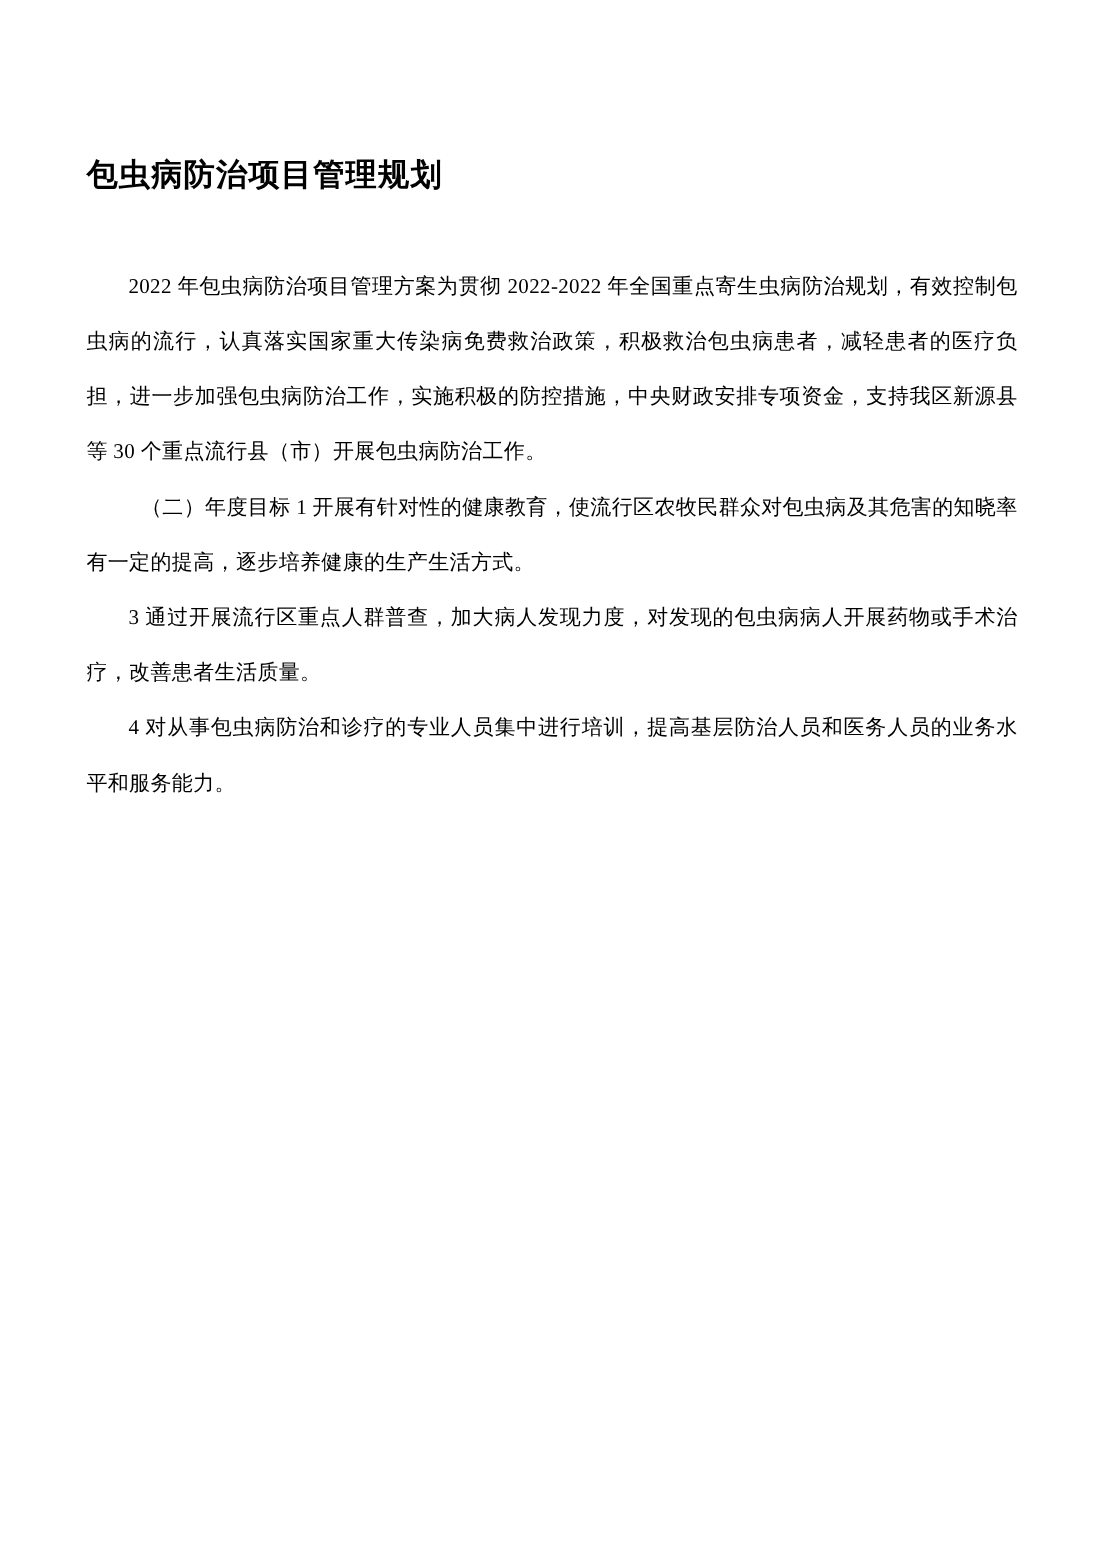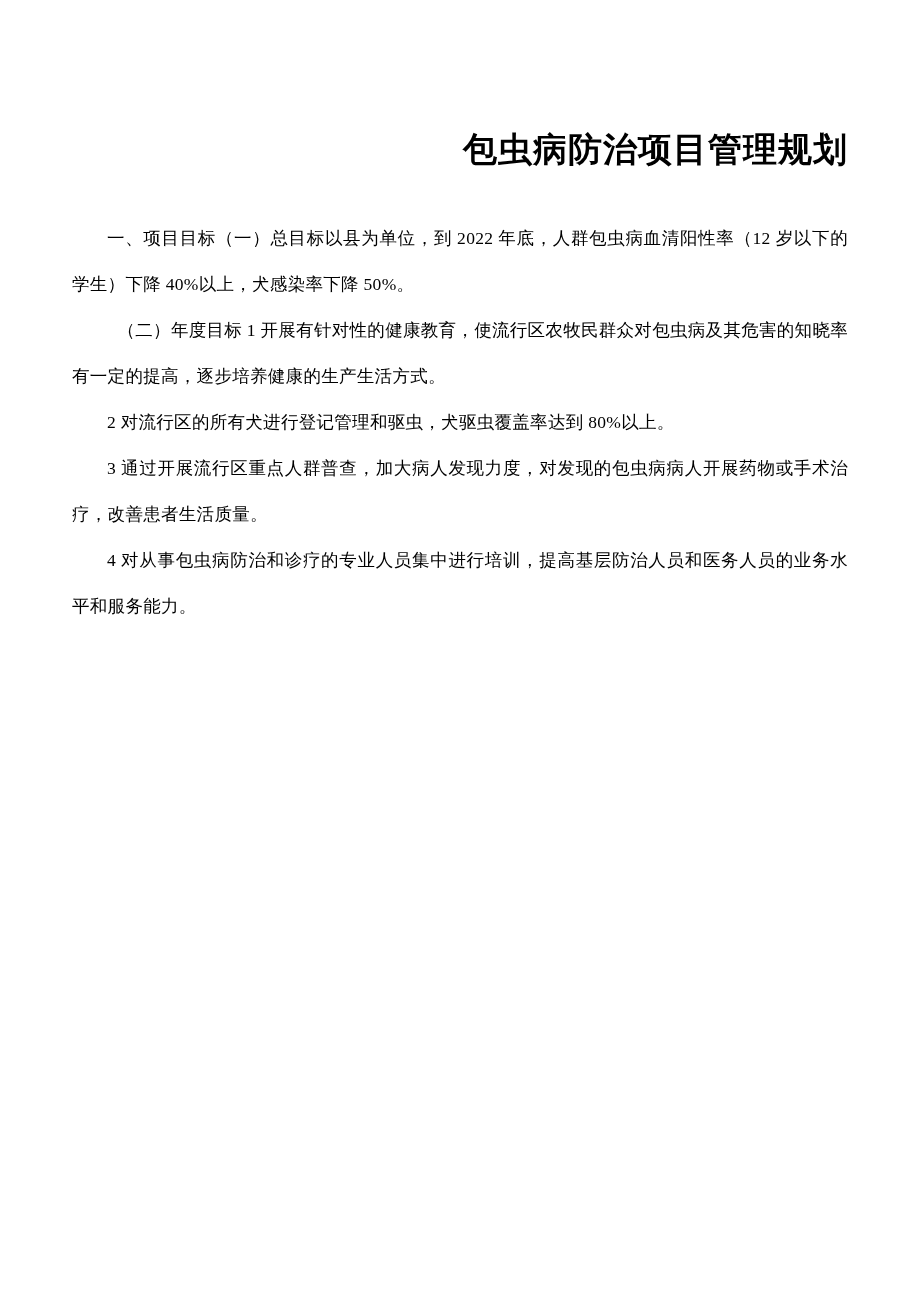--- a/index.html
+++ b/index.html
@@ -22,23 +22,23 @@
     box-sizing: border-box;
     padding: 0;
   }
   .doc-body {
     position: absolute;
     left: 72px;
     top: 0;
     width: 776px;
   }
   .doc-title {
-    font-size: 34px;
+    font-size: 26px;
     font-weight: bold;
-    text-align: right;
+    text-align: left;
     margin: 0;
     padding: 0;
     line-height: 1.2;
     position: absolute;
     left: 0;
     top: 130px;
     width: 776px;
     letter-spacing: 1px;
   }
   .paragraphs {
@@ -70,23 +70,22 @@
 </head>
 <body>
 
 <div class="page">
 
   <div class="doc-body">
 
     <h1 class="doc-title">包虫病防治项目管理规划</h1>
 
     <div class="paragraphs">
-      <p class="para">一、项目目标（一）总目标以县为单位，到 2022 年底，人群包虫病血清阳性率（12 岁以下的学生）下降 40%以上，犬感染率下降 50%。</p>
+      <p class="para">2022 年包虫病防治项目管理方案为贯彻 2022-2022 年全国重点寄生虫病防治规划，有效控制包虫病的流行，认真落实国家重大传染病免费救治政策，积极救治包虫病患者，减轻患者的医疗负担，进一步加强包虫病防治工作，实施积极的防控措施，中央财政安排专项资金，支持我区新源县等 30 个重点流行县（市）开展包虫病防治工作。</p>
       <p class="para indent3">（二）年度目标 1 开展有针对性的健康教育，使流行区农牧民群众对包虫病及其危害的知晓率有一定的提高，逐步培养健康的生产生活方式。</p>
-      <p class="para">2 对流行区的所有犬进行登记管理和驱虫，犬驱虫覆盖率达到 80%以上。</p>
       <p class="para">3 通过开展流行区重点人群普查，加大病人发现力度，对发现的包虫病病人开展药物或手术治疗，改善患者生活质量。</p>
       <p class="para">4 对从事包虫病防治和诊疗的专业人员集中进行培训，提高基层防治人员和医务人员的业务水平和服务能力。</p>
     </div>
 
   </div>
 
   <div class="footer">
     
     
   </div>

